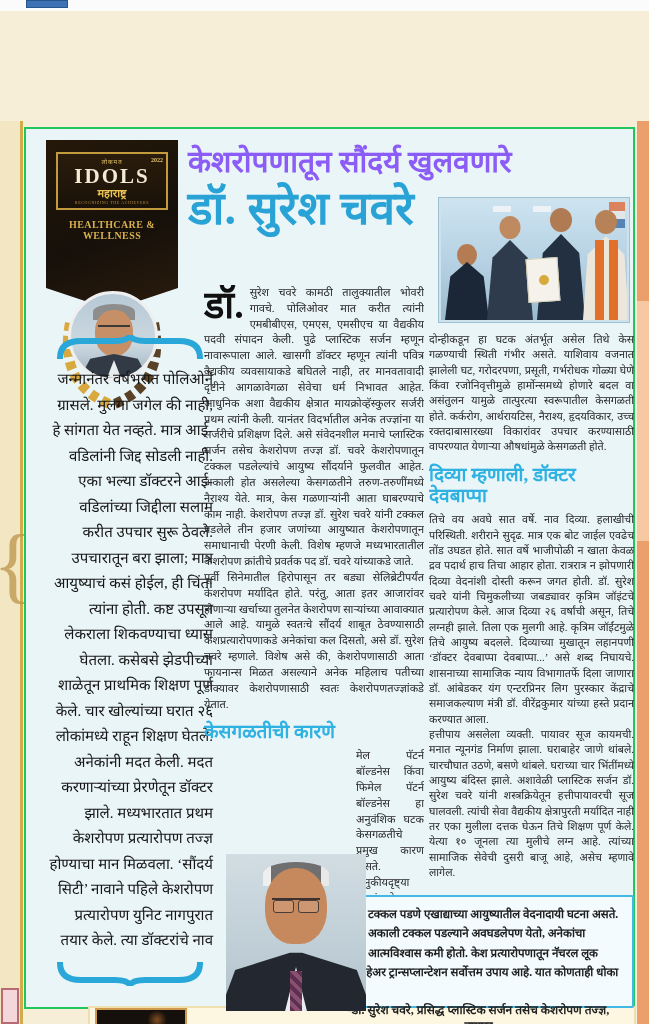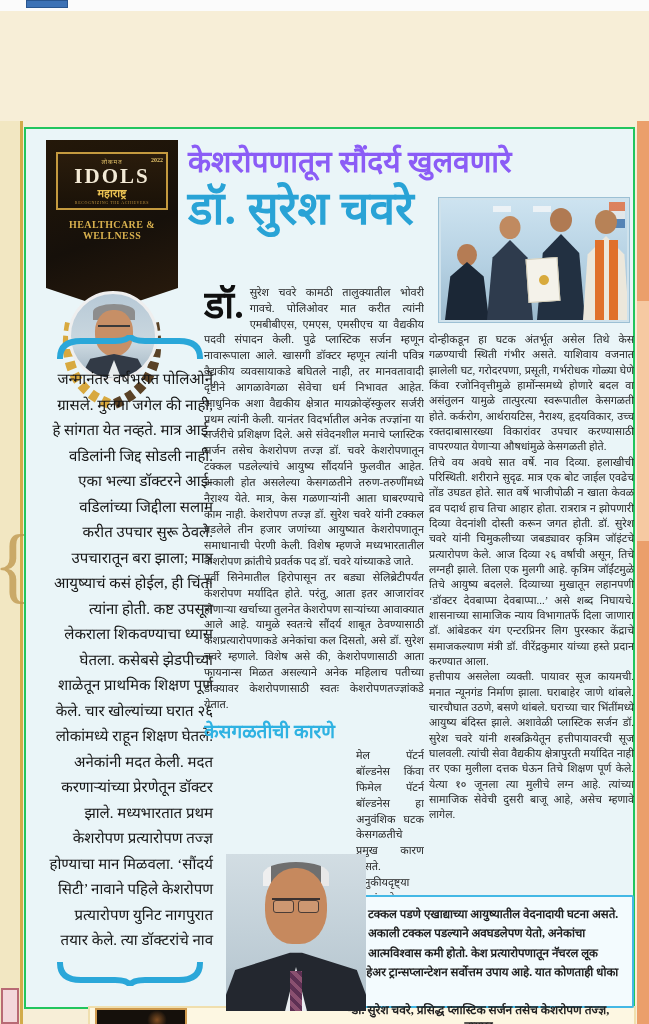--- a/index.html
+++ b/index.html
@@ -220,20 +220,21 @@
 
     <div class="mid-col">
       <p><span class="dropcap">डॉ.</span><span>सुरेश चवरे कामठी तालुक्यातील भोवरी गावचे. पोलिओवर मात करीत त्यांनी एमबीबीएस, एमएस, एमसीएच या वैद्यकीय पदवी संपादन केली. पुढे प्लास्टिक सर्जन म्हणून नावारूपाला आले. खासगी डॉक्टर म्हणून त्यांनी पवित्र वैद्यकीय व्यवसायाकडे बघितले नाही, तर मानवतावादी दृष्टीने आगळावेगळा सेवेचा धर्म निभावत आहेत. आधुनिक अशा वैद्यकीय क्षेत्रात मायक्रोव्हॅस्कुलर सर्जरी प्रथम त्यांनी केली. यानंतर विदर्भातील अनेक तज्ज्ञांना या सर्जरीचे प्रशिक्षण दिले. असे संवेदनशील मनाचे प्लास्टिक सर्जन तसेच केशरोपण तज्ज्ञ डॉ. चवरे केशरोपणातून टक्कल पडलेल्यांचे आयुष्य सौंदर्याने फुलवीत आहेत. अकाली होत असलेल्या केसगळतीने तरुण-तरुणींमध्ये नैराश्य येते. मात्र, केस गळणाऱ्यांनी आता घाबरण्याचे काम नाही. केशरोपण तज्ज्ञ डॉ. सुरेश चवरे यांनी टक्कल पडलेले तीन हजार जणांच्या आयुष्यात केशरोपणातून समाधानाची पेरणी केली. विशेष म्हणजे मध्यभारतातील केशरोपण क्रांतीचे प्रवर्तक पद डॉ. चवरे यांच्याकडे जाते.</span></p>
       <p>पूर्वी सिनेमातील हिरोपासून तर बड्या सेलिब्रेटीपर्यंत केशरोपण मर्यादित होते. परंतु, आता इतर आजारांवर होणाऱ्या खर्चाच्या तुलनेत केशरोपण साऱ्यांच्या आवाक्यात आले आहे. यामुळे स्वतःचे सौंदर्य शाबूत ठेवण्यासाठी केशप्रत्यारोपणाकडे अनेकांचा कल दिसतो, असे डॉ. सुरेश चवरे म्हणाले. विशेष असे की, केशरोपणासाठी आता फायनान्स मिळत असल्याने अनेक महिलाच पतीच्या डोक्यावर केशरोपणासाठी स्वतः केशरोपणतज्ज्ञांकडे येतात.</p>
       <h3 class="subhead">केसगळतीची कारणे</h3>
       <p><span class="photo-spacer"></span><span>मेल पॅटर्न बॉल्डनेस किंवा फिमेल पॅटर्न बॉल्डनेस हा अनुवंशिक घटक केसगळतीचे प्रमुख कारण असते. जनुकीयदृष्ट्या लोकांमध्ये हार्मोन्समुळे केस कायमचे गळू शकतात. आई किंवा वडिलांच्या बाजूकडून हा अनुवंशिक घटक कुटुंबात अस्तित्वात असतो. ज्या कुटुंबात</span></p>
     </div>
 
     <div class="right-col">
       <p>दोन्हीकडून हा घटक अंतर्भूत असेल तिथे केस गळण्याची स्थिती गंभीर असते. याशिवाय वजनात झालेली घट, गरोदरपणा, प्रसूती, गर्भरोधक गोळ्या घेणे किंवा रजोनिवृत्तीमुळे हार्मोन्समध्ये होणारे बदल वा असंतुलन यामुळे तात्पुरत्या स्वरूपातील केसगळती होते. कर्करोग, आर्थरायटिस, नैराश्य, हृदयविकार, उच्च रक्तदाबासारख्या विकारांवर उपचार करण्यासाठी वापरण्यात येणाऱ्या औषधांमुळे केसगळती होते.</p>
+      <h3 class="subhead">दिव्या म्हणाली, डॉक्टर देवबाप्पा</h3>
       <p>तिचे वय अवघे सात वर्षे. नाव दिव्या. हलाखीची परिस्थिती. शरीराने सुदृढ. मात्र एक बोट जाईल एवढेच तोंड उघडत होते. सात वर्षे भाजीपोळी न खाता केवळ द्रव पदार्थ हाच तिचा आहार होता. रात्ररात्र न झोपणारी दिव्या वेदनांशी दोस्ती करून जगत होती. डॉ. सुरेश चवरे यांनी चिमुकलीच्या जबड्यावर कृत्रिम जॉइंटचे प्रत्यारोपण केले. आज दिव्या २६ वर्षांची असून, तिचे लग्नही झाले. तिला एक मुलगी आहे. कृत्रिम जॉईंटमुळे तिचे आयुष्य बदलले. दिव्याच्या मुखातून लहानपणी ‘डॉक्टर देवबाप्पा देवबाप्पा...’ असे शब्द निघायचे. शासनाच्या सामाजिक न्याय विभागातर्फे दिला जाणारा डॉ. आंबेडकर यंग एन्टरप्रिनर लिग पुरस्कार केंद्राचे समाजकल्याण मंत्री डॉ. वीरेंद्रकुमार यांच्या हस्ते प्रदान करण्यात आला.</p>
       <p>हत्तीपाय असलेला व्यक्ती. पायावर सूज कायमची. मनात न्यूनगंड निर्माण झाला. घराबाहेर जाणे थांबले. चारचौघात उठणे, बसणे थांबले. घराच्या चार भिंतींमध्ये आयुष्य बंदिस्त झाले. अशावेळी प्लास्टिक सर्जन डॉ. सुरेश चवरे यांनी शस्त्रक्रियेतून हत्तीपायावरची सूज घालवली. त्यांची सेवा वैद्यकीय क्षेत्रापुरती मर्यादित नाही तर एका मुलीला दत्तक घेऊन तिचे शिक्षण पूर्ण केले. येत्या १० जूनला त्या मुलीचे लग्न आहे. त्यांच्या सामाजिक सेवेची दुसरी बाजू आहे, असेच म्हणावे लागेल.</p>
     </div>
 
     <div class="dphoto">
       <div class="d-hair"></div>
       <div class="d-face"></div>
       <div class="d-glasses"></div>
       <div class="d-suit"></div>
       <div class="d-shirt"></div>

